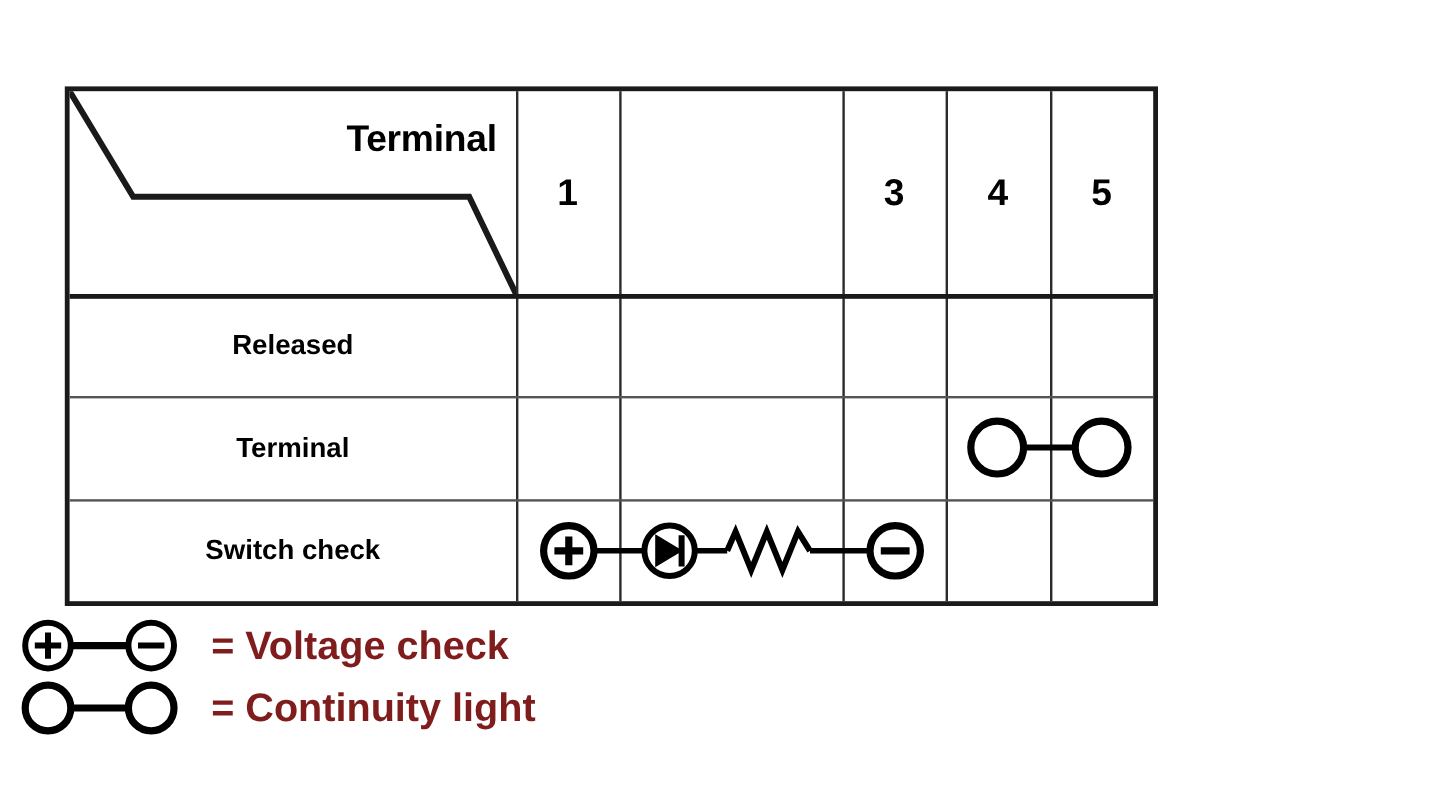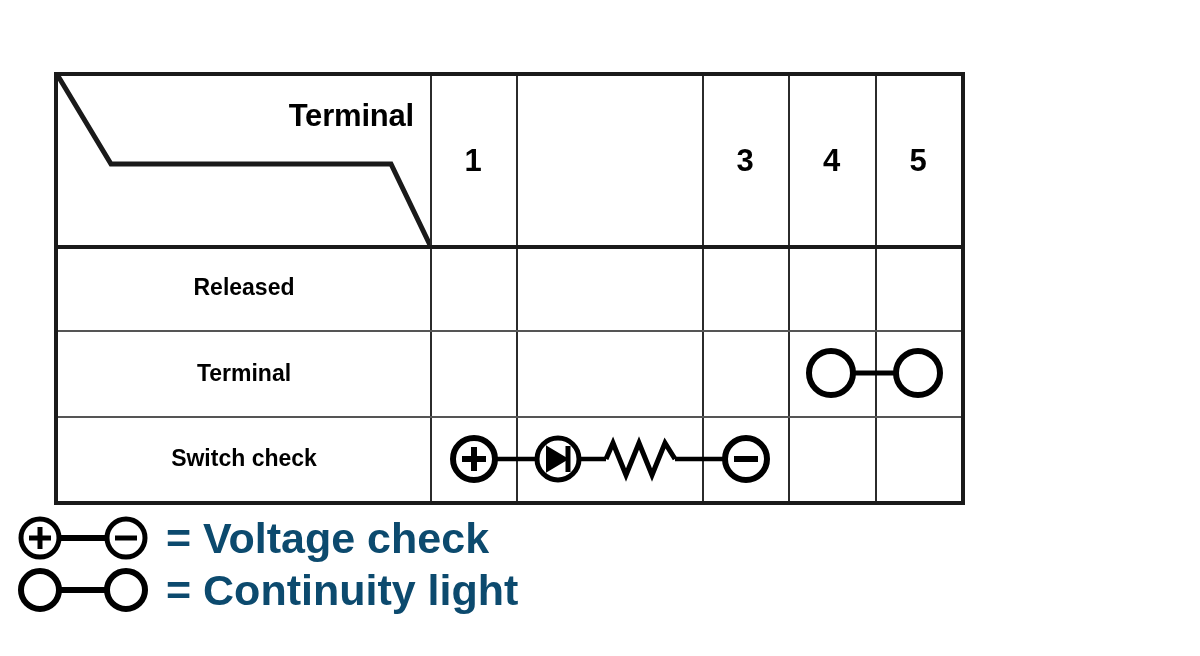--- a/index.html
+++ b/index.html
@@ -124,24 +124,24 @@
     display: flex;
     align-items: center;
     height: 52px;
   }
   .legend-symbol {
     width: 148px;
     flex: 0 0 148px;
   }
   .legend-text {
     font-weight: bold;
-    font-size: 43px;
-    color: #0c4a6e;
+    font-size: 33px;
+    color: #7f1d1d;
     white-space: nowrap;
-    margin-left: 4px;
+    margin-left: 14px;
   }
 </style>
 </head>
 <body>
 
 <div id="switch-table">
 
   <div class="vline" style="left:372px;"></div>
   <div class="vline" style="left:458px;"></div>
   <div class="vline" style="left:644px;"></div>

